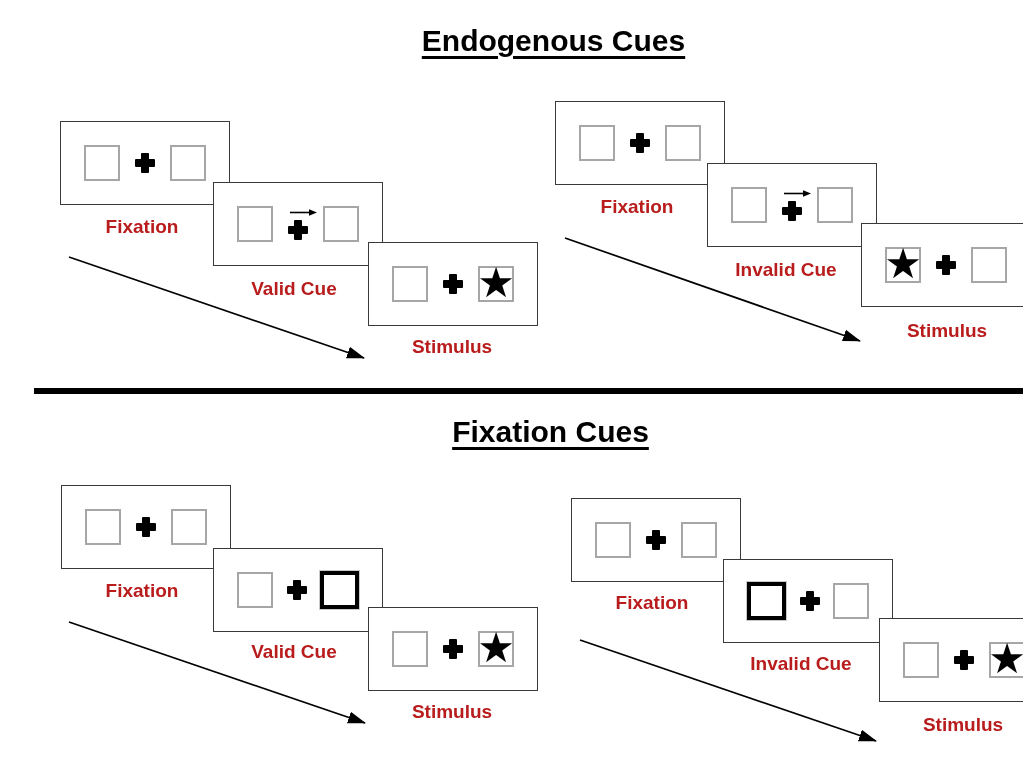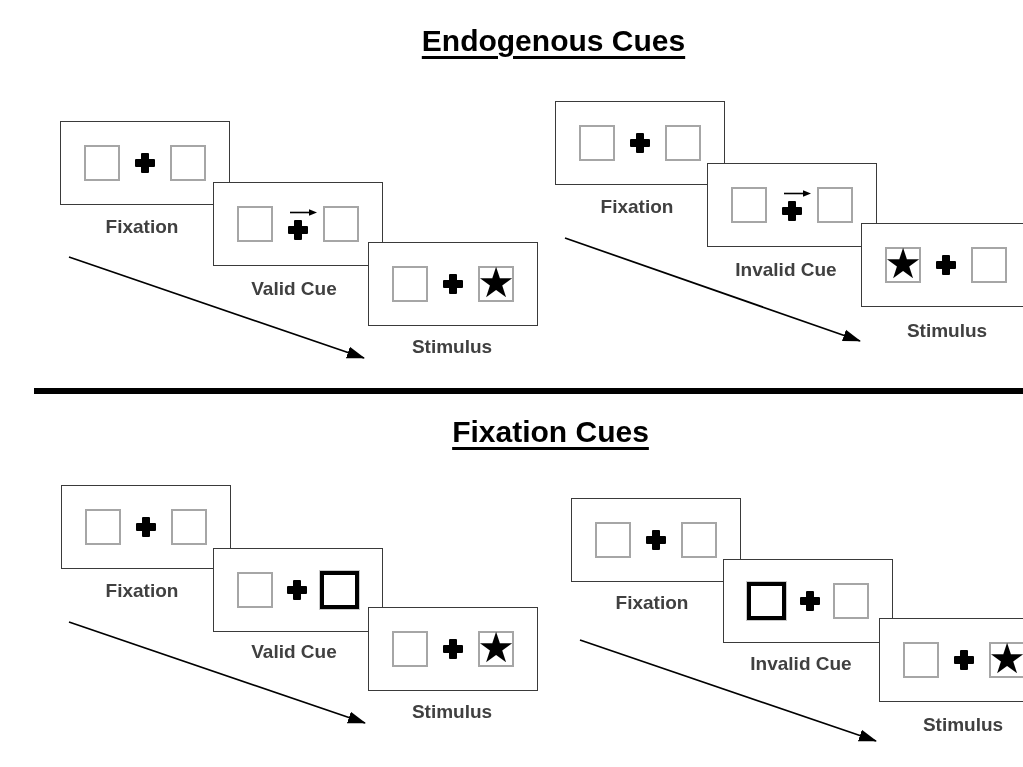--- a/index.html
+++ b/index.html
@@ -31,21 +31,21 @@
     border:4px solid #000; outline:1px solid #c9c9c9; background:#fff; flex:0 0 auto;
   }
   .plus { position:relative; width:20px; height:20px; flex:0 0 auto; }
   .plus::before { content:""; position:absolute; left:6px; top:0; width:8px; height:20px; background:#000; border-radius:1px; }
   .plus::after  { content:""; position:absolute; left:0; top:6px; width:20px; height:8px; background:#000; border-radius:1px; }
   .cluster { display:flex; flex-direction:column; align-items:center; gap:3px; flex:0 0 auto; }
   .cluster .cue-arrow { margin-left:10px; }
   .star { font-size:42px; line-height:30px; color:#000; transform:translateY(-1px); }
   .plabel {
     position:absolute; transform:translateX(-50%);
-    font-size:19px; font-weight:bold; color:#404040; white-space:nowrap;
+    font-size:19px; font-weight:bold; color:#b91c1c; white-space:nowrap;
   }
 </style>
 </head>
 <body>
 
 <div class="canvas">
 
   <svg class="arrows" viewBox="0 0 1023 767">
     <defs>
       <marker id="ah" markerUnits="userSpaceOnUse" markerWidth="20" markerHeight="14" refX="17" refY="7" orient="auto">

